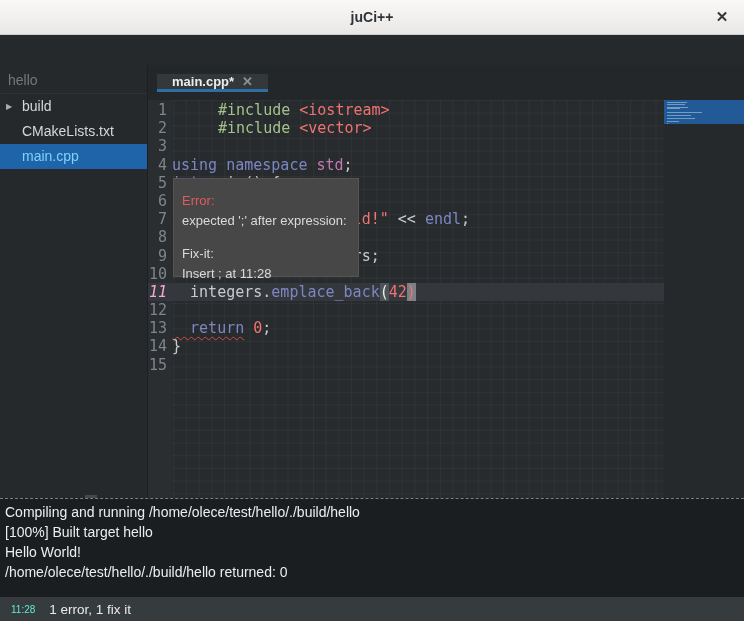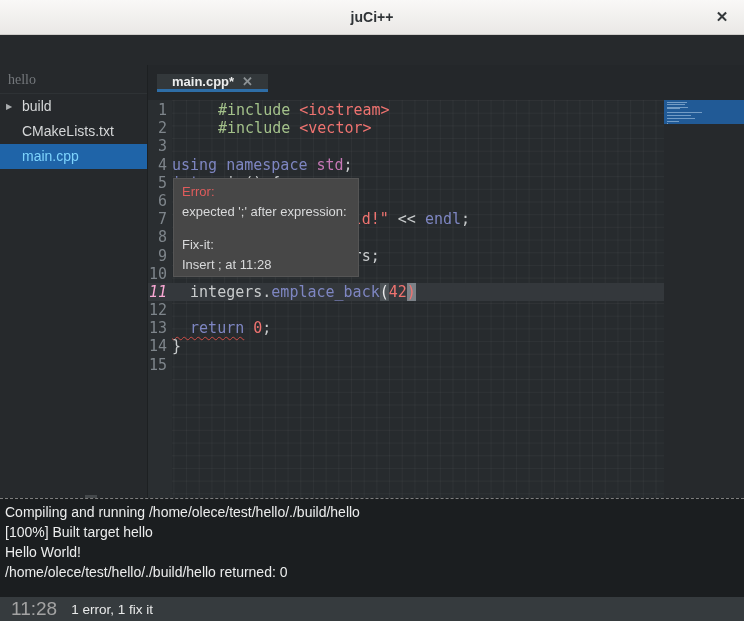--- a/index.html
+++ b/index.html
@@ -17,21 +17,21 @@
   
   .menubar { position:absolute; top:35px; left:0; right:0; height:30px;
     background:#35393c; display:flex; align-items:stretch; padding-left:2px; }
   .menubar .mitem { color:#f0f1f1; font-size:14.5px; padding:0 13px; display:flex; align-items:center; }
 
   
   .main { position:absolute; top:65px; left:0; right:0; height:433px; display:flex; }
 
   
   .sidebar { width:148px; background:#26292c; border-right:1px solid #1d2022; position:relative; }
-  .sidebar-header { height:29px; padding:7px 0 0 8px; color:#74787c; font-size:14px; border-bottom:1px solid #2e3235;font-family:Liberation Serif, serif; }
+  .sidebar-header { height:29px; padding:7px 0 0 8px; color:#74787c; font-size:14px; border-bottom:1px solid #2e3235; }
   .tree-item { position:relative; height:25px; line-height:25px; padding-left:22px;
     color:#d5d7d8; font-size:14px; white-space:nowrap; overflow:hidden; }
   .tree-item.selected { background:#1f64a8; color:#7dd3fc; }
   .tree-item .expander { position:absolute; left:6px; top:0; font-size:8px; color:#aaadaf; line-height:25px; }
 
   
   .rightpane { flex:1; display:flex; flex-direction:column; min-width:0; }
   .tabbar { height:35px; background:#24272a; display:flex; align-items:center; padding-left:9px; }
   .tab { width:111px; background:#33383b; border-bottom:3px solid #2e6da6;
     display:flex; align-items:center; justify-content:center; gap:8px; }
@@ -61,35 +61,35 @@
   .br { background:#4d5357; color:#e9eaeb; }
   .brc { background:#7b8187; color:#ef7370; }
 
   
   .minimap { position:absolute; right:0; top:0; bottom:0; width:80px; background:#26292c; }
   .minimap-viewport { position:absolute; top:0; left:0; width:80px; height:24px; background:#215a96; padding:2px 0 0 3px; }
   .mini-line { height:1px; margin-bottom:0.6px; background:#9fc0de; opacity:0.65; }
 
   
   .tooltip { position:absolute; left:173px; top:178px; width:186px; height:99px; z-index:5;
-    background:#474747; border:1px solid #555555; padding:5px 8px; font-size:13px; color:#d9dadb; }
+    background:#474747; border:1px solid #555555; padding:14px 8px; font-size:13px; color:#d9dadb; }
   .tooltip .err-label { color:#e05c5c; margin-bottom:5px; }
   .tooltip .err-msg { margin-bottom:18px; }
   .tooltip .fix-label { margin-bottom:5px; }
 
   
   .output { position:absolute; top:498px; left:0; right:0; height:99px; background:#1b1e20;
     border-top:1px dashed #7e7e7e; padding:3px 0 0 5px; }
   .output .oline { color:#eceded; font-size:14px; line-height:20px; white-space:pre; }
   .resize-handle { position:absolute; top:495px; left:85px; width:12px; height:4px; background:#44484b; }
 
   
   .statusbar { position:absolute; bottom:0; left:0; right:0; height:24px; background:#363b3e;
     display:flex; align-items:center; padding-left:11px; }
-  .statusbar .pos { color:#a3a3a3; font-size:19px; }
+  .statusbar .pos { color:#5eead4; font-size:10px; }
   .statusbar .diag { color:#e9eaea; font-size:13.5px; margin-left:14px; }
 </style>
 </head>
 <body>
 
 <div class="app">
 
   <div class="titlebar">
     <div class="title">juCi++</div>
     <div class="close">✕</div>

